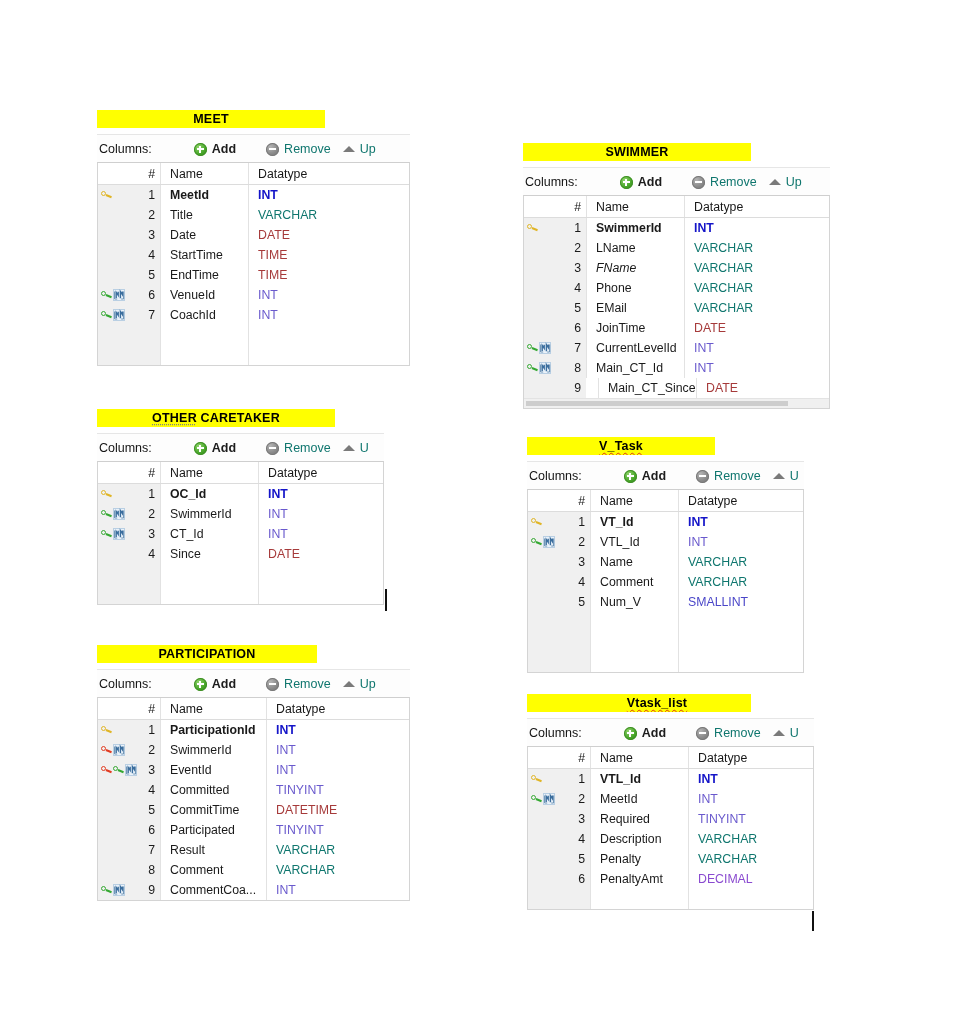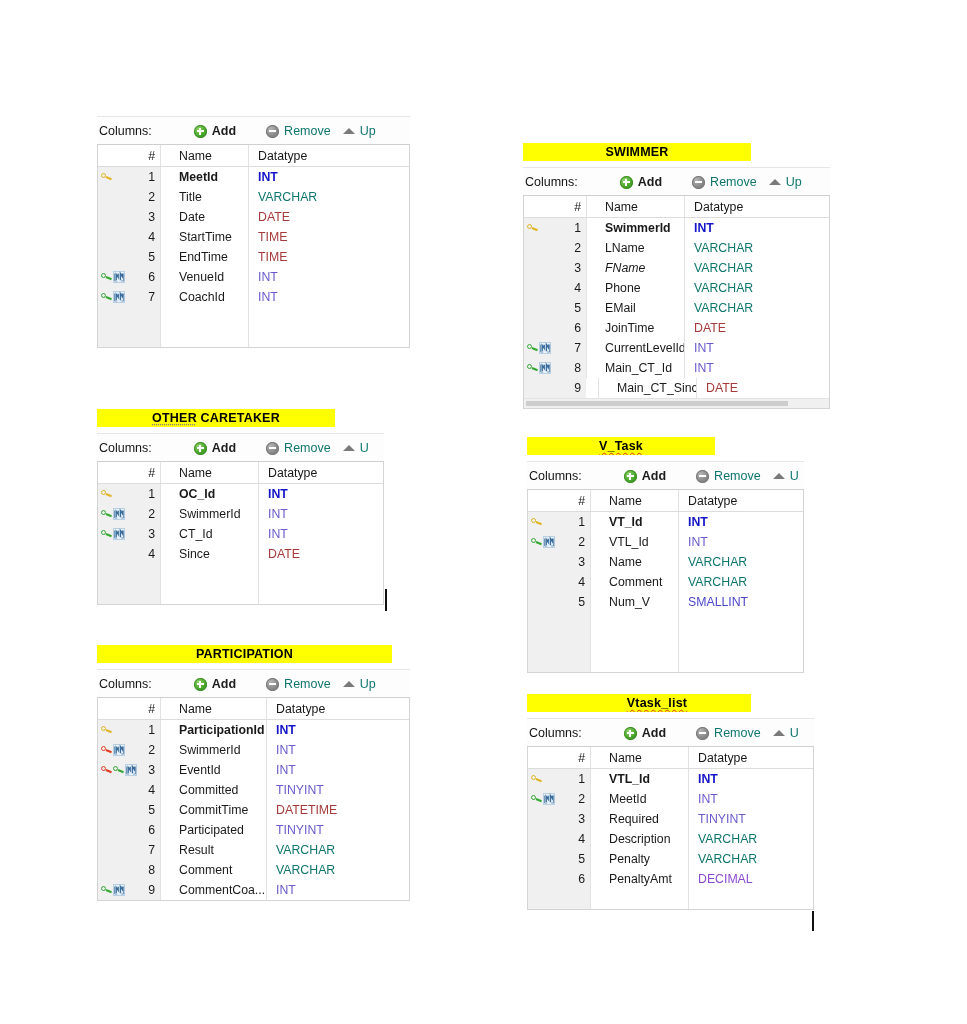--- a/index.html
+++ b/index.html
@@ -149,21 +149,21 @@
     text-align: right;
     padding-right: 5px;
     box-sizing: border-box;
     display: flex; align-items: center; justify-content: flex-end;
   }
   .grid-row.head .c-num { background: #ffffff; }
 
   .c-name {
     flex: none;
     height: 100%;
-    padding-left: 18px;
+    padding-left: 9px;
     box-sizing: border-box;
     border-left: 1px solid #e2e2e2;
     display: flex; align-items: center;
     overflow: hidden;
   }
   .c-type {
     flex: 1 1 auto;
     height: 100%;
     padding-left: 9px;
     box-sizing: border-box;
@@ -247,20 +247,21 @@
     position: absolute;
     width: 2px;
     background: #111111;
   }
 </style>
 </head>
 <body>
 
 <div id="root">
     <div class="panel" style="left: 97px; top: 110px; width: 313px;">
+      <div class="title-bar" style="width: 228px;"><span class="tt">MEET</span></div>
       <div class="toolbar-wrap">
         <div class="toolbar">
           <span class="tb-label">Columns:</span>
           <span class="tb-btn" style="margin-left: 42px;">
             <span class="ico-add"></span>
             <span style="font-weight: bold;">Add</span>
           </span>
           <span class="tb-btn disabled" style="margin-left: 30px;">
             <span class="ico-remove"></span>
             <span>Remove</span>
@@ -631,21 +632,21 @@
         </div>
         <div class="filler">
           <div class="c-gutter"></div>
           <div class="c-num"></div>
           <div class="c-name" style="width: 88px;"></div>
           <div class="c-type"></div>
         </div>
       </div>
     </div>
     <div class="panel" style="left: 97px; top: 645px; width: 313px;">
-      <div class="title-bar" style="width: 295px;"><span class="tt">PARTICIPATION</span></div>
+      <div class="title-bar" style="width: 220px;"><span class="tt">PARTICIPATION</span></div>
       <div class="toolbar-wrap">
         <div class="toolbar">
           <span class="tb-label">Columns:</span>
           <span class="tb-btn" style="margin-left: 42px;">
             <span class="ico-add"></span>
             <span style="font-weight: bold;">Add</span>
           </span>
           <span class="tb-btn disabled" style="margin-left: 30px;">
             <span class="ico-remove"></span>
             <span>Remove</span>

